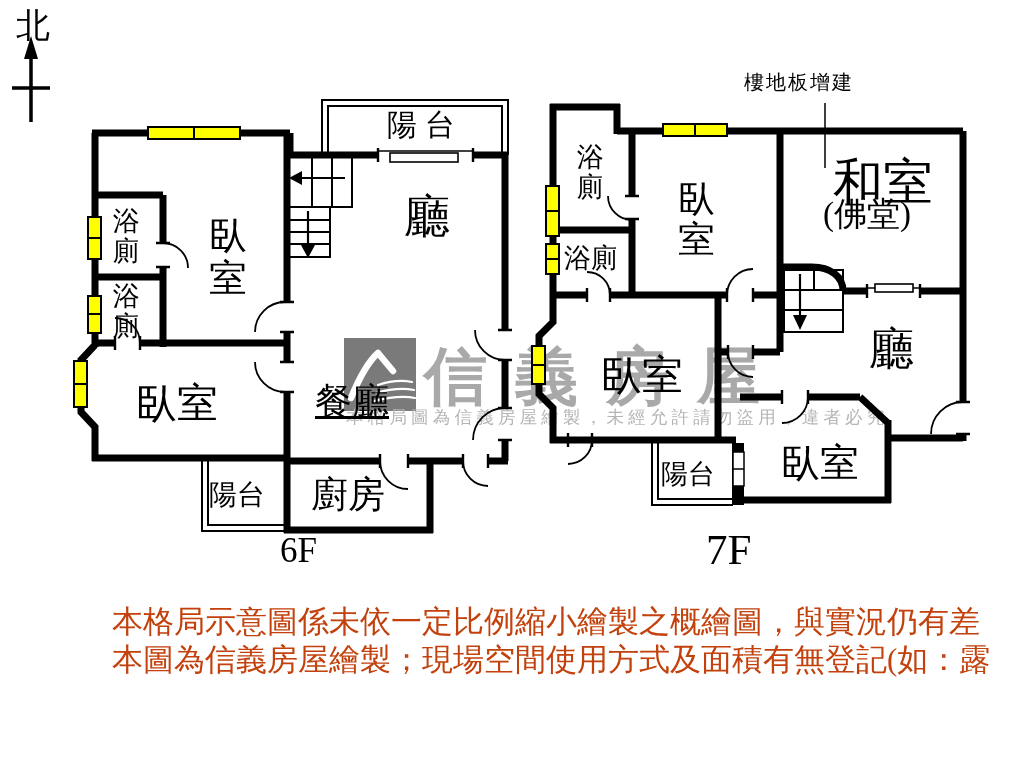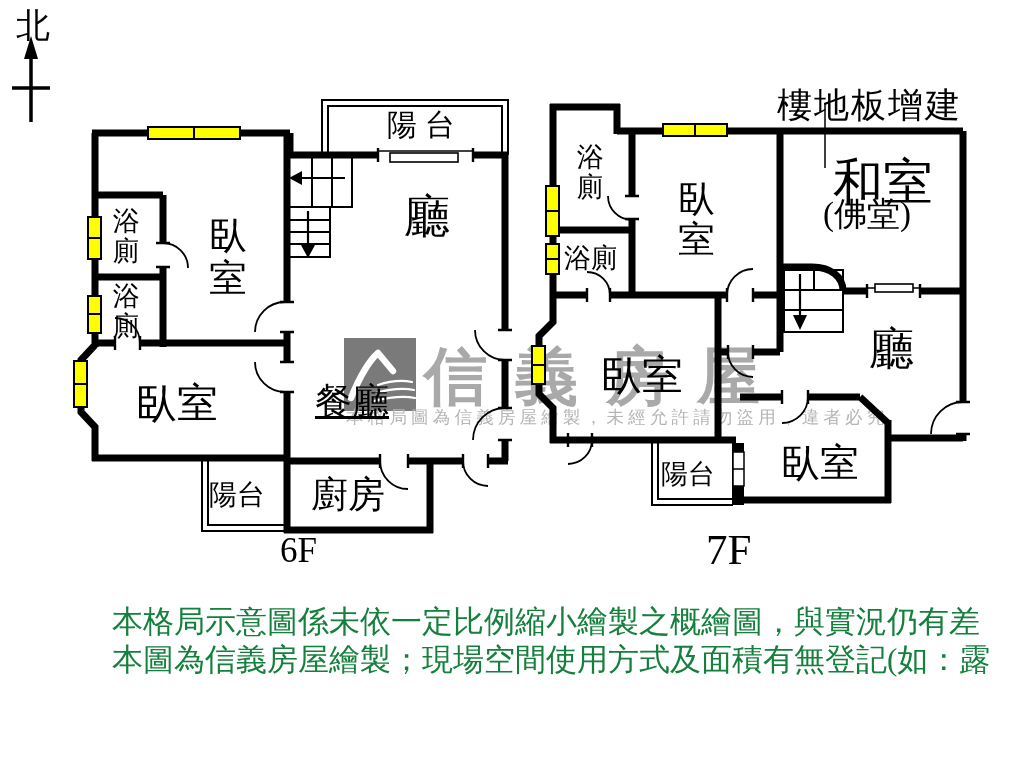--- a/index.html
+++ b/index.html
@@ -4,21 +4,21 @@
 <style>
   html,body{margin:0;padding:0;background:#fff;}
   .stage{position:relative;width:1024px;height:768px;background:#ffffff;overflow:hidden;
          font-family:"Liberation Serif","DejaVu Serif",serif;}
   .stage svg{position:absolute;left:0;top:0;}
   .lbl{position:absolute;color:#000;white-space:nowrap;line-height:1.05;
        font-family:"Liberation Serif","DejaVu Serif",serif;}
   .vlbl{white-space:normal;width:1.05em;word-break:break-all;text-align:center;line-height:1.12;}
   .wm-brand{position:absolute;font-weight:bold;white-space:nowrap;}
   .wm-notice{position:absolute;white-space:nowrap;}
-  .disc{position:absolute;left:112px;top:603px;width:890px;font-size:31px;line-height:37.5px;color:#15803d;}
+  .disc{position:absolute;left:112px;top:603px;width:890px;font-size:31px;line-height:37.5px;color:#c2410c;}
   .disc div{white-space:nowrap;}
 </style>
 </head>
 <body>
 
 <div class="stage">
 
   <svg width="1024" height="768" viewBox="0 0 1024 768">
     <g>
       <rect x="344" y="338" width="72" height="73" fill="#7a7a7a"></rect>
@@ -104,21 +104,21 @@
       <rect x="74" y="361" width="13" height="46"></rect>
       <rect x="663" y="124" width="64" height="12"></rect>
       <rect x="546" y="186" width="13" height="50"></rect>
       <rect x="546" y="244" width="13" height="30"></rect>
       <rect x="532" y="346" width="13" height="38"></rect>
       <path d="M194,127 V139 M88,238 H101 M88,314 H101 M74,384 H87 M695,124 V136 M546,211 H559 M546,259 H559 M532,365 H545" fill="none"></path>
     </g>
   </svg>
 
   <div class="lbl" style="left:16px;top:8px;font-size:34px;">北</div>
-  <div class="lbl" style="left:744px;top:88px;font-size:35px;letter-spacing:2px;margin-left:33px;">樓地板增建</div>
+  <div class="lbl" style="left:744px;top:72px;font-size:20px;letter-spacing:2px;">樓地板增建</div>
 
   <div class="lbl" style="left:387px;top:109px;font-size:30px;letter-spacing:8px;">陽台</div>
   <div class="lbl" style="left:404px;top:193px;font-size:46px;">廳</div>
   <div class="lbl vlbl" style="left:112px;top:206px;font-size:27px;">浴廁</div>
   <div class="lbl vlbl" style="left:112px;top:281px;font-size:27px;">浴廁</div>
   <div class="lbl vlbl" style="left:208px;top:214px;font-size:38px;">臥室</div>
   <div class="lbl" style="left:136px;top:382px;font-size:41px;">臥室</div>
   <div class="lbl" style="left:315px;top:383px;font-size:37px;text-decoration:underline;">餐廳</div>
   <div class="lbl" style="left:311px;top:476px;font-size:37px;">廚房</div>
   <div class="lbl" style="left:209px;top:480px;font-size:28px;">陽台</div>

